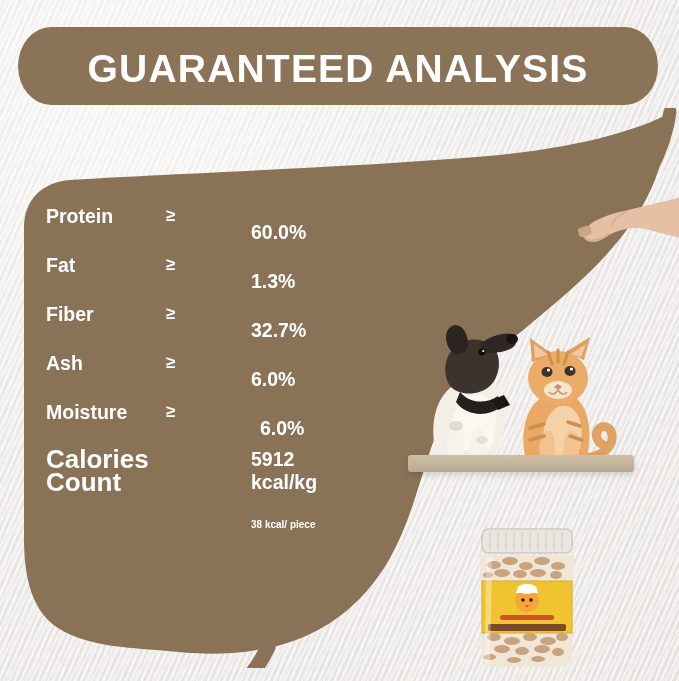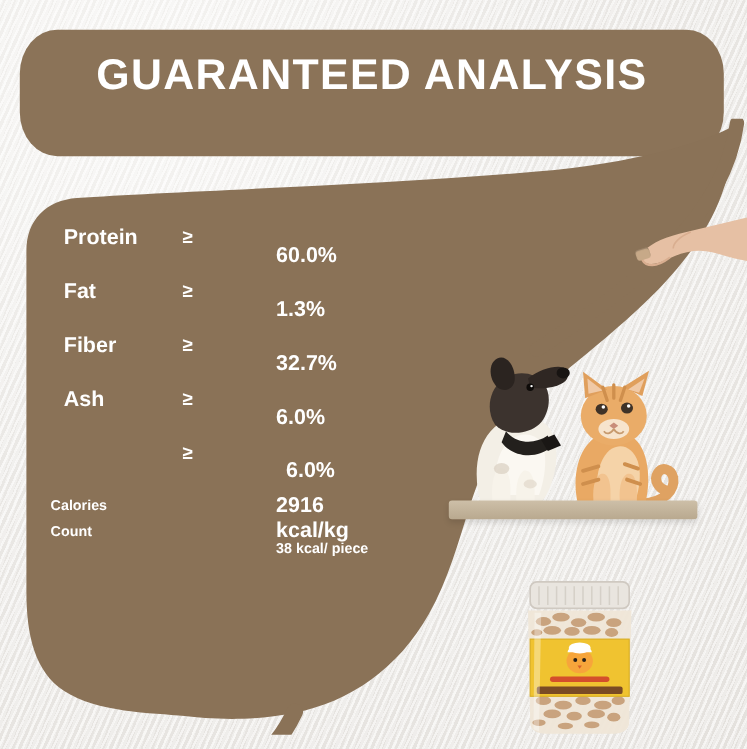--- a/index.html
+++ b/index.html
@@ -20,21 +20,21 @@
   #stage:before{
     content:"";position:absolute;inset:0;
     background-image:
       repeating-linear-gradient(115deg, rgba(255,255,255,0.55) 0 2px, rgba(0,0,0,0.012) 2px 5px),
       repeating-linear-gradient(-70deg, rgba(255,255,255,0.35) 0 3px, rgba(0,0,0,0.010) 3px 7px);
     opacity:.9;pointer-events:none;
   }
 
   
   .title-banner{
-    position:absolute;left:18px;top:27px;width:640px;height:115px;
+    position:absolute;left:18px;top:27px;width:640px;height:78px;
     background:#8b7358;
     border-radius:34px 34px 34px 34px / 40px 40px 40px 40px;
   }
   .title-banner .title-text{
     position:absolute;left:0;right:0;top:20px;
     text-align:center;
     color:#ffffff;
     font-size:39px;
     font-weight:bold;
     letter-spacing:1.2px;
@@ -51,46 +51,45 @@
   .table{
     position:absolute;left:46px;top:205px;width:330px;
   }
   .row{
     position:relative;height:49px;
   }
   .row .label{
     position:absolute;left:0;top:0;
     color:#ffffff;font-size:19.5px;font-weight:bold;
     white-space:nowrap;
-    margin-left:12px;
   }
   .row .op{
     position:absolute;left:120px;top:1px;
     color:#ffffff;font-size:17px;font-weight:bold;
   }
   .row .val{
     position:absolute;left:205px;top:16px;
     color:#ffffff;font-size:19.5px;font-weight:bold;
     white-space:nowrap;
   }
   .row.moisture .val{left:214px;}
 
   .cal-block{
     position:absolute;left:46px;top:448px;width:330px;
   }
   .cal-label{
-    position:absolute;left:0;top:0;color:#fff;font-size:13px;font-weight:bold;line-height:23px;
+    position:absolute;left:0;top:0;color:#fff;font-size:26px;font-weight:bold;line-height:23px;
     white-space:pre-line;
   }
   .cal-value{
     position:absolute;left:205px;top:0;color:#fff;font-size:19.5px;font-weight:bold;line-height:23px;
     white-space:pre-line;
   }
   .cal-sub{
-    position:absolute;left:205px;top:43px;color:#ffffff;font-size:13px;font-weight:bold;
+    position:absolute;left:205px;top:71px;color:#ffffff;font-size:10px;font-weight:bold;
     white-space:nowrap;
   }
 
   
   .hand{position:absolute;left:572px;top:195px;width:110px;height:70px;}
   .treat{position:absolute;left:578px;top:226px;width:13px;height:10px;
     background:#c7a988;border-radius:3px;transform:rotate(-18deg);
     box-shadow:0 1px 1px rgba(0,0,0,.25) inset;}
 
   
@@ -153,29 +152,30 @@
       <span class="val">32.7%</span>
     </div>
 
     <div class="row">
       <span class="label">Ash</span>
       <span class="op">≥</span>
       <span class="val">6.0%</span>
     </div>
 
     <div class="row moisture">
+      <span class="label">Moisture</span>
       <span class="op">≥</span>
       <span class="val">6.0%</span>
     </div>
   </div>
 
   <div class="cal-block">
     <span class="cal-label">Calories
 Count</span>
-    <span class="cal-value">2916
+    <span class="cal-value">5912
 kcal/kg</span>
     <span class="cal-sub">38 kcal/ piece</span>
   </div>
 
   <div class="hand">
     <svg width="110" height="70" viewBox="0 0 110 70" xmlns="http://www.w3.org/2000/svg" aria-hidden="true">
       <path d="M110,2 L52,16 C34,20 20,26 14,33 C9,39 12,45 20,45
                C27,45 34,41 41,38 C48,35 56,33 64,33
                C74,33 84,37 96,40 L110,43 Z" fill="#e6c0a4"></path>
       <path d="M14,33 C9,39 12,46 21,46 C28,46 33,42 37,39" fill="none" stroke="#d9ae90" stroke-width="2"></path>

